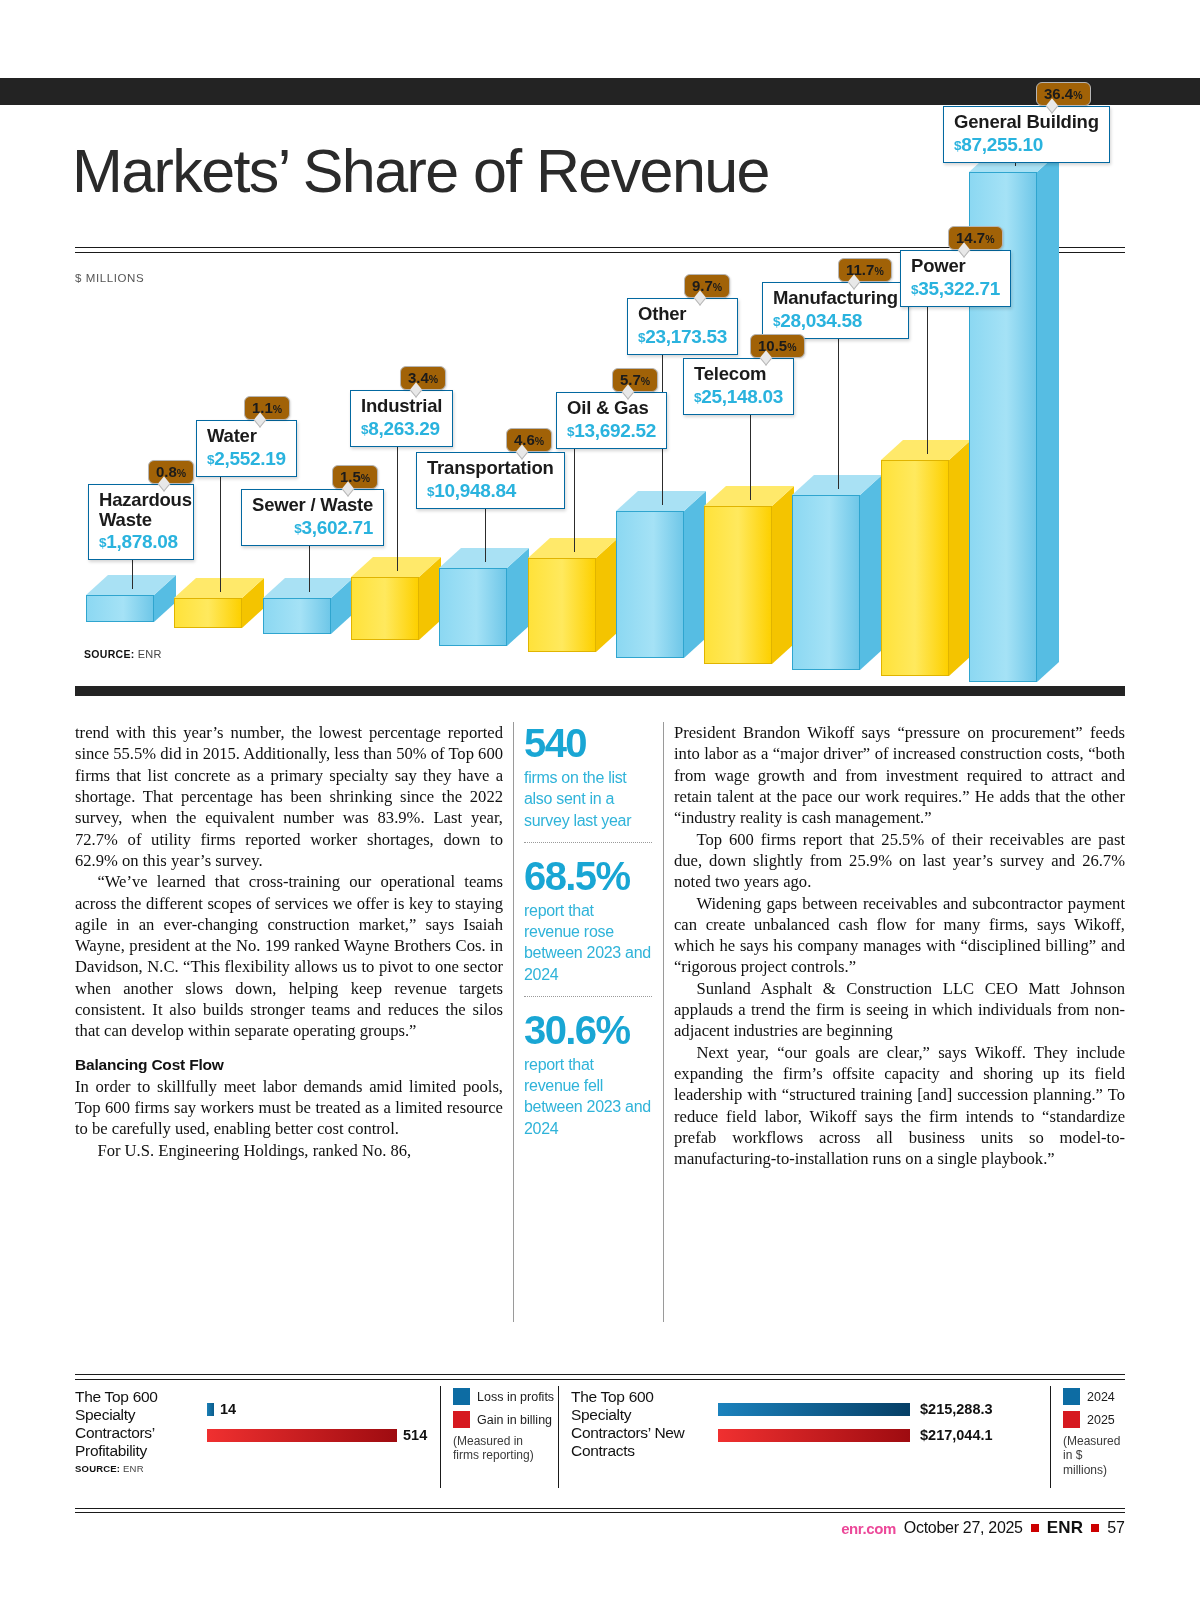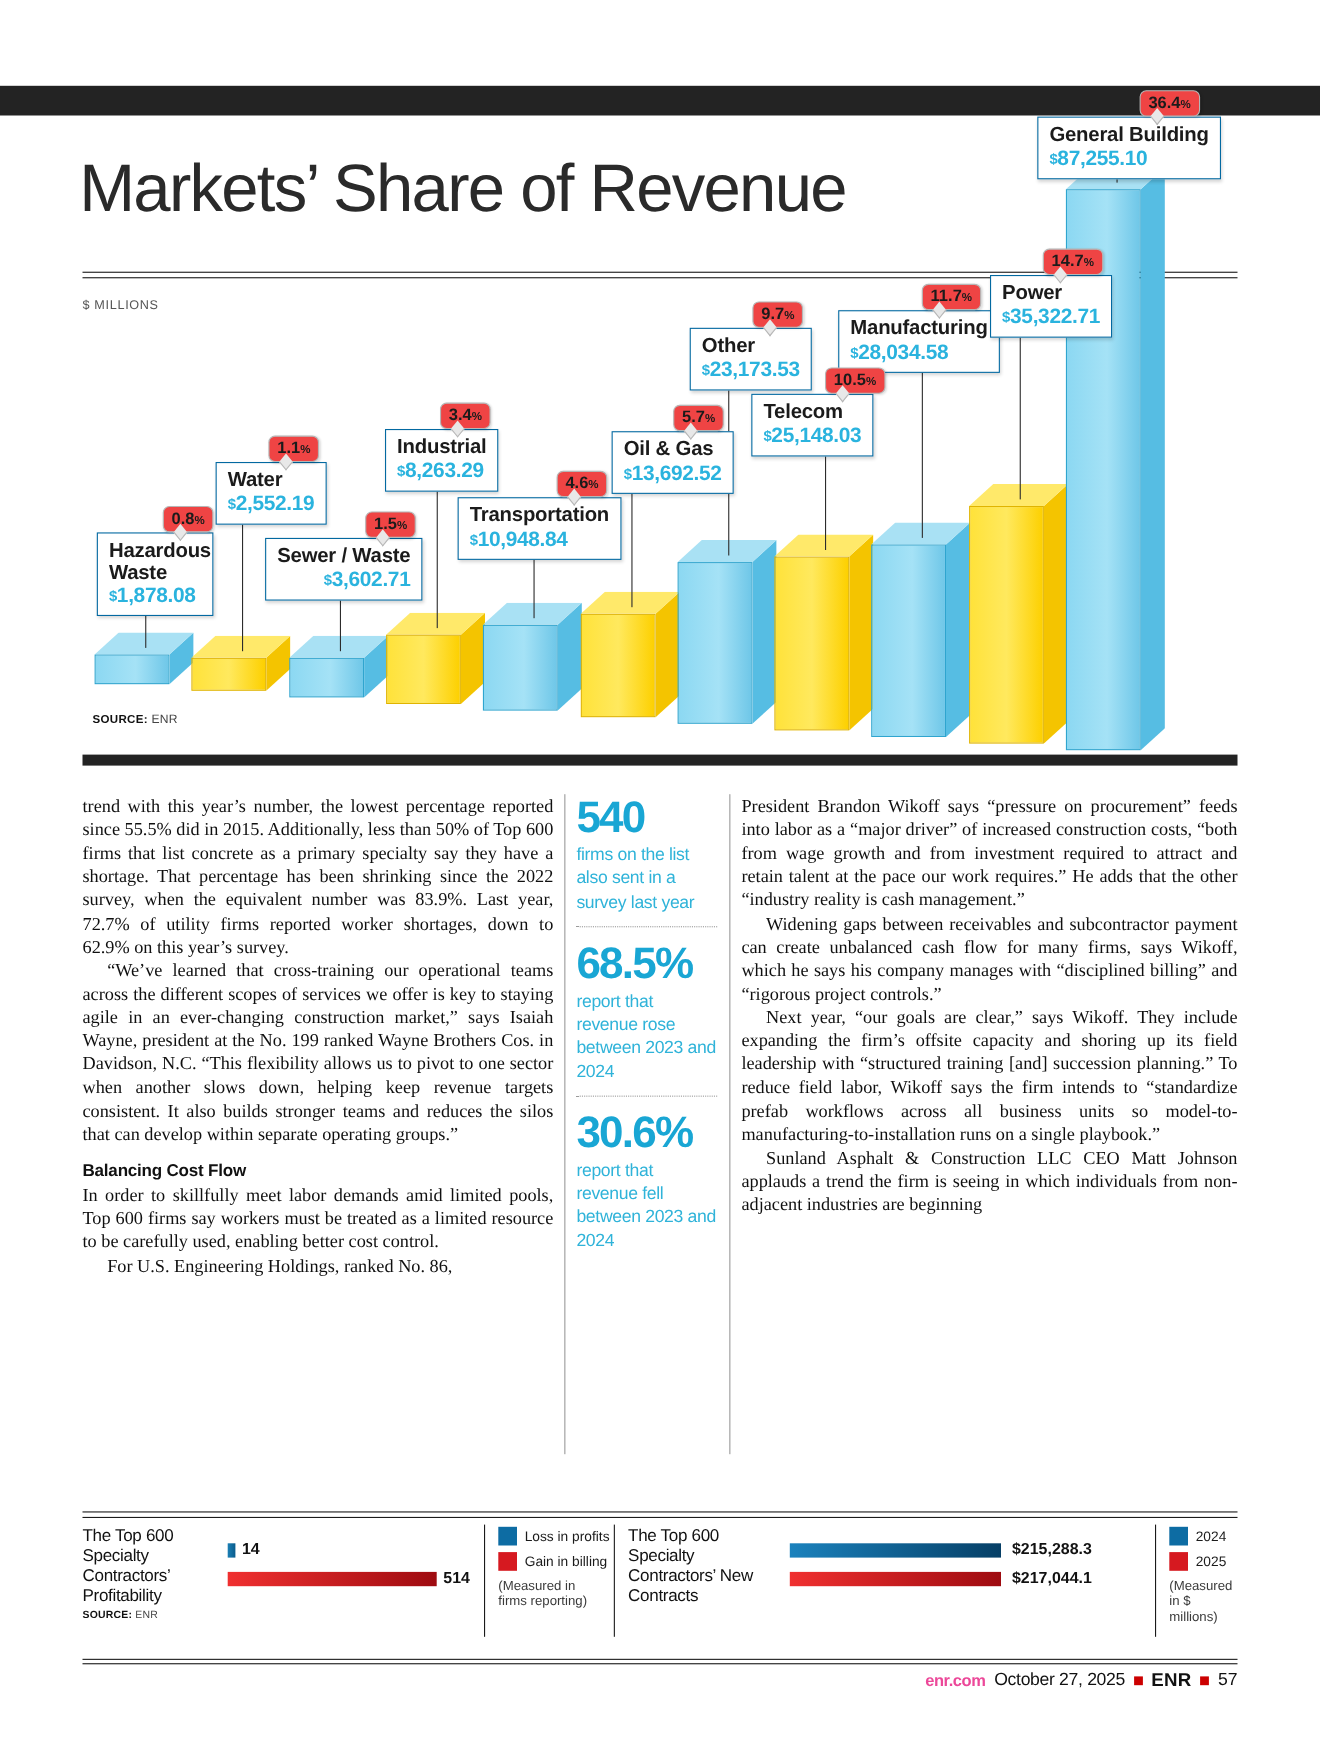--- a/index.html
+++ b/index.html
@@ -41,21 +41,21 @@
   .callout{
     position:absolute;background:#fff;border:1px solid #0369a1;border-radius:0;
     padding:5px 10px 7px 10px;box-shadow:1px 2px 3px rgba(0,0,0,.17);
     line-height:1.12;white-space:nowrap;
   }
   .callout .cname{font-size:18.5px;font-weight:700;color:#1b1b1b;letter-spacing:-.2px;display:block;}
   .callout .cval{font-size:19px;font-weight:700;color:#2ab3de;letter-spacing:-.3px;display:block;margin-top:1px;}
   .callout .cval .dollar{font-size:13.5px;vertical-align:1px;}
 
   .pct{
-    position:absolute;background:#ef4444;border:1px solid #b6b6b6;border-radius:6px;
+    position:absolute;background:#a16207;border:1px solid #b6b6b6;border-radius:6px;
     padding:2px 7px 3px 7px;font-size:15px;font-weight:700;color:#1b1b1b;
     box-shadow:1px 1px 2px rgba(0,0,0,.13);white-space:nowrap;z-index:6;
   }
   .pct .sm{font-size:10.5px;font-weight:700;}
   .pct:after{content:"";position:absolute;left:10px;bottom:-6px;width:9px;height:9px;
     background:#e8e8e8;border-right:1px solid #b6b6b6;border-bottom:1px solid #b6b6b6;
     transform:rotate(45deg) skew(6deg,6deg);}
 
   
   .colrule{position:absolute;width:1px;background:#9a9a9a;}
@@ -369,23 +369,24 @@
     </div>
     <div class="stat-sep"></div>
     <div class="stat">
       <div class="big">30.6%</div>
       <div class="cap">report that revenue fell between 2023 and 2024</div>
     </div>
   </div>
 
   <div class="body-col" style="left:674px;top:722px;width:451px;">
     <p class="first">President Brandon Wikoff says “pressure on procurement” feeds into labor as a “major driver” of increased construction costs, “both from wage growth and from investment required to attract and retain talent at the pace our work requires.” He adds that the other “industry reality is cash management.”</p>
+    <p>Top 600 firms report that 25.5% of their receivables are past due, down slightly from 25.9% on last year’s survey and 26.7% noted two years ago.</p>
     <p>Widening gaps between receivables and subcontractor payment can create unbalanced cash flow for many firms, says Wikoff, which he says his company manages with “disciplined billing” and “rigorous project controls.”</p>
+    <p>Sunland Asphalt &amp; Construction LLC CEO Matt Johnson applauds a trend the firm is seeing in which individuals from non-adjacent industries are beginning</p>
     <p>Next year, “our goals are clear,” says Wikoff. They include expanding the firm’s offsite capacity and shoring up its field leadership with “structured training [and] succession planning.” To reduce field labor, Wikoff says the firm intends to “standardize prefab workflows across all business units so model-to-manufacturing-to-installation runs on a single playbook.”</p>
-    <p>Sunland Asphalt &amp; Construction LLC CEO Matt Johnson applauds a trend the firm is seeing in which individuals from non-adjacent industries are beginning</p>
   </div>
 
   <div class="rule-bottom-double"></div>
   <div class="panel">
 
     <div class="panel-title" style="position:absolute;left:0;top:6px;width:135px;">
       <span>The Top 600 Specialty Contractors’ Profitability</span>
     </div>
     <div class="panel-src" style="position:absolute;left:0;top:78px;">
       <b>SOURCE:</b>

